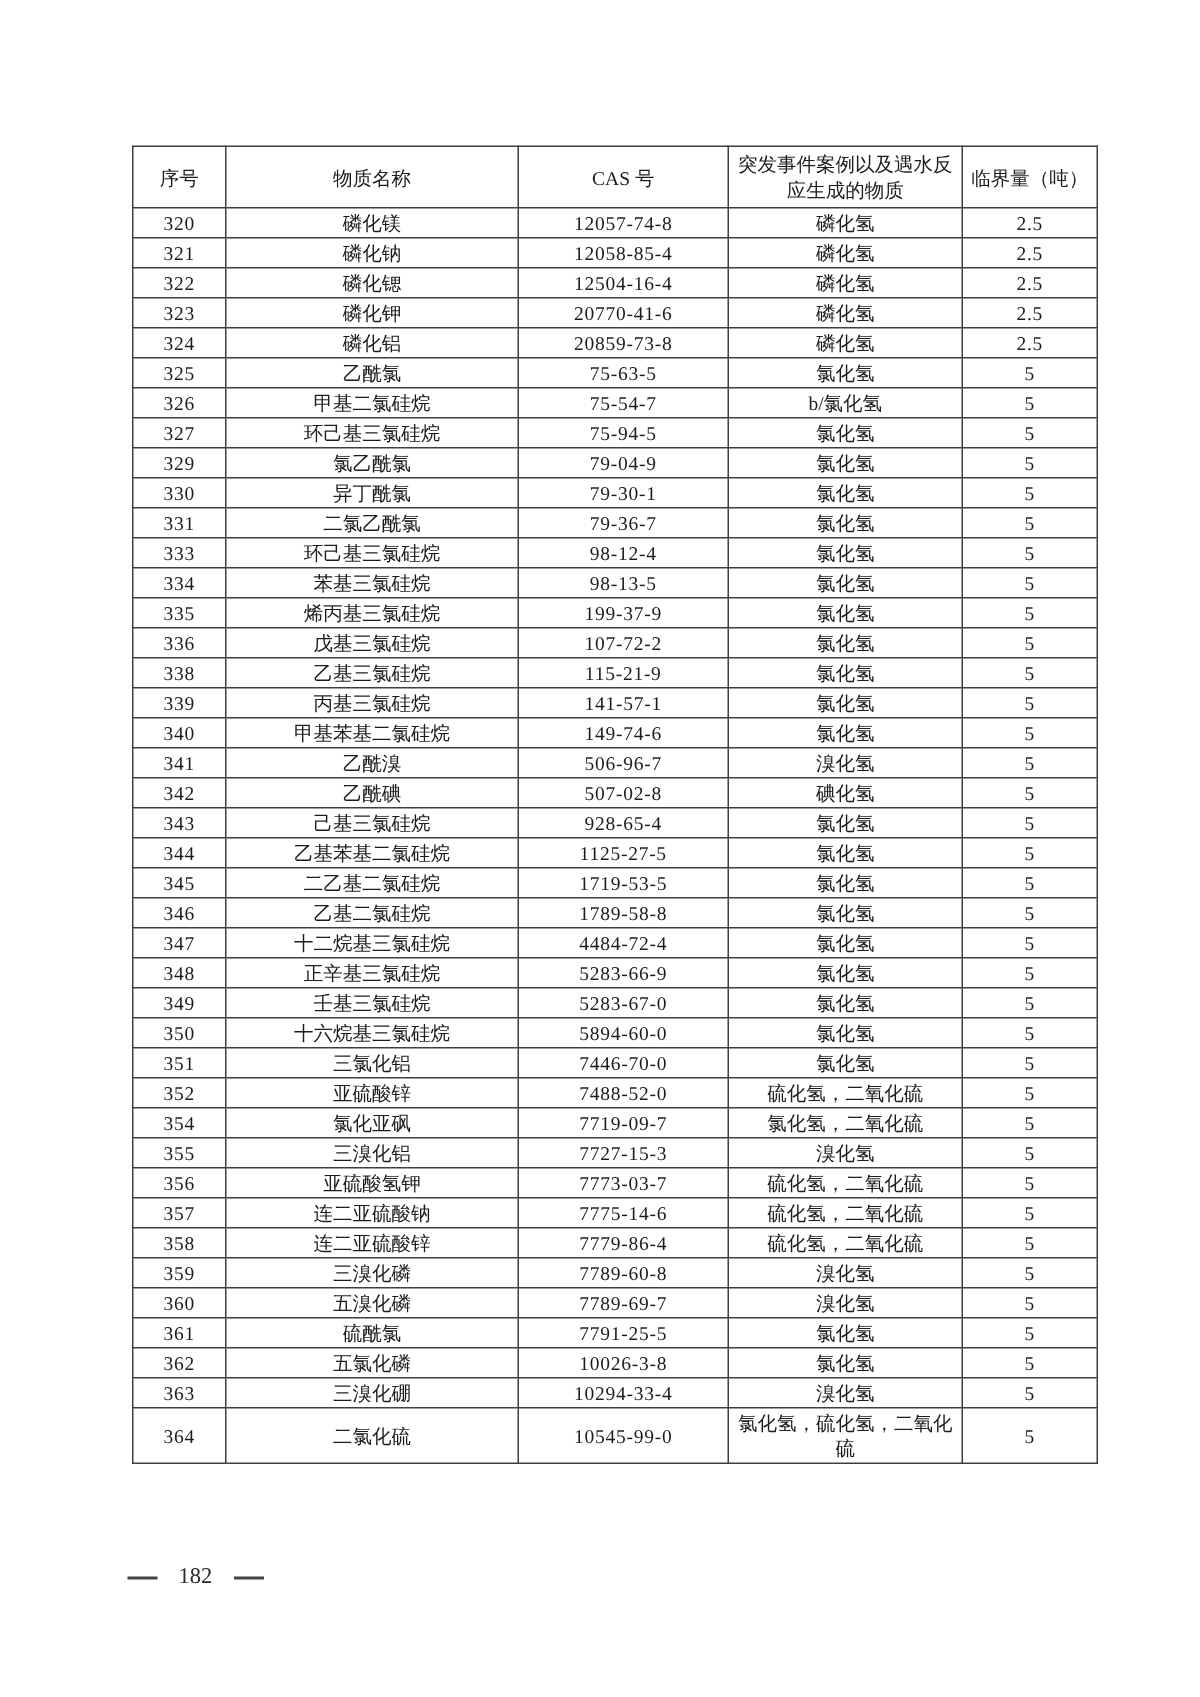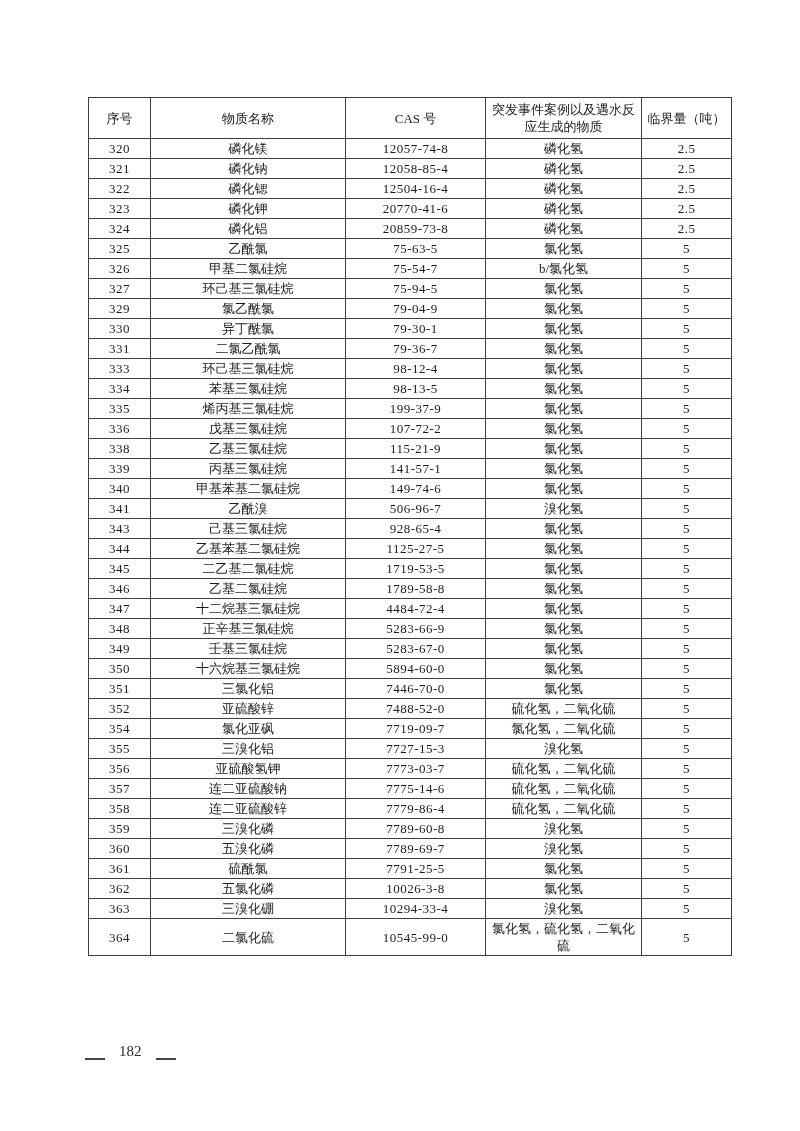--- a/index.html
+++ b/index.html
@@ -50,21 +50,21 @@
   .num {
     letter-spacing: 0.5px;
   }
   .footer {
     position: absolute;
     left: 85px;
     top: 1043px;
     font-size: 15px;
     color: #2a2a2a;
     display: flex;
-    align-items: flex-end;
+    align-items: center;
     gap: 14px;
   }
   .footer .dash {
     display: inline-block;
     width: 20px;
     height: 2px;
     background: #444;
   }
 </style>
 </head>
@@ -217,20 +217,27 @@
           <td class="num">5</td>
         </tr>
         <tr>
           <td class="num">341</td>
           <td>乙酰溴</td>
           <td class="num">506-96-7</td>
           <td>溴化氢</td>
           <td class="num">5</td>
         </tr>
         <tr>
+          <td class="num">342</td>
+          <td>乙酰碘</td>
+          <td class="num">507-02-8</td>
+          <td>碘化氢</td>
+          <td class="num">5</td>
+        </tr>
+        <tr>
           <td class="num">343</td>
           <td>己基三氯硅烷</td>
           <td class="num">928-65-4</td>
           <td>氯化氢</td>
           <td class="num">5</td>
         </tr>
         <tr>
           <td class="num">344</td>
           <td>乙基苯基二氯硅烷</td>
           <td class="num">1125-27-5</td>

